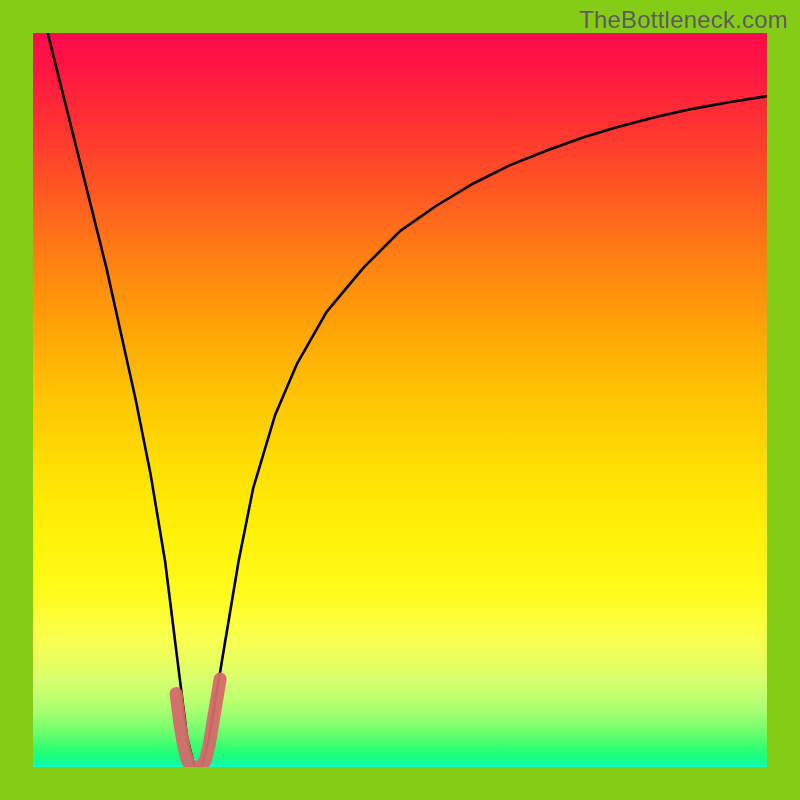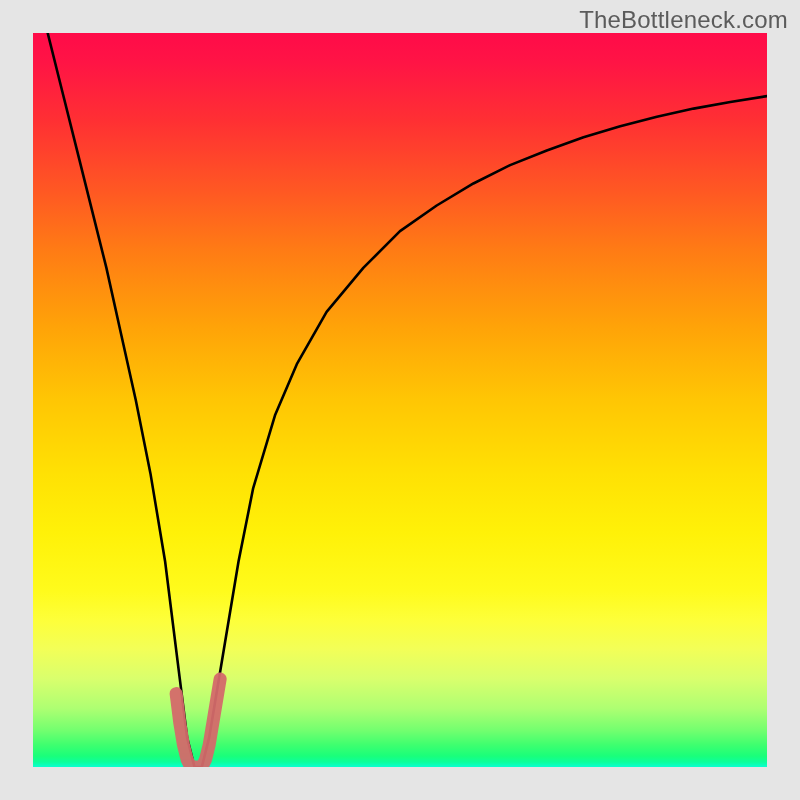--- a/index.html
+++ b/index.html
@@ -10,21 +10,21 @@
     overflow: hidden;
     background: #000;
     font-family: Arial, Helvetica, sans-serif;
   }
   .frame {
     position: absolute;
     top: 0;
     left: 0;
     width: 800px;
     height: 800px;
-    background: #e5e5e5;
+    background: #84cc16;
   }
   .plot {
     position: absolute;
     top: 33px;
     left: 33px;
     width: 734px;
     height: 734px;
     overflow: hidden;
   }
   .gradient {

